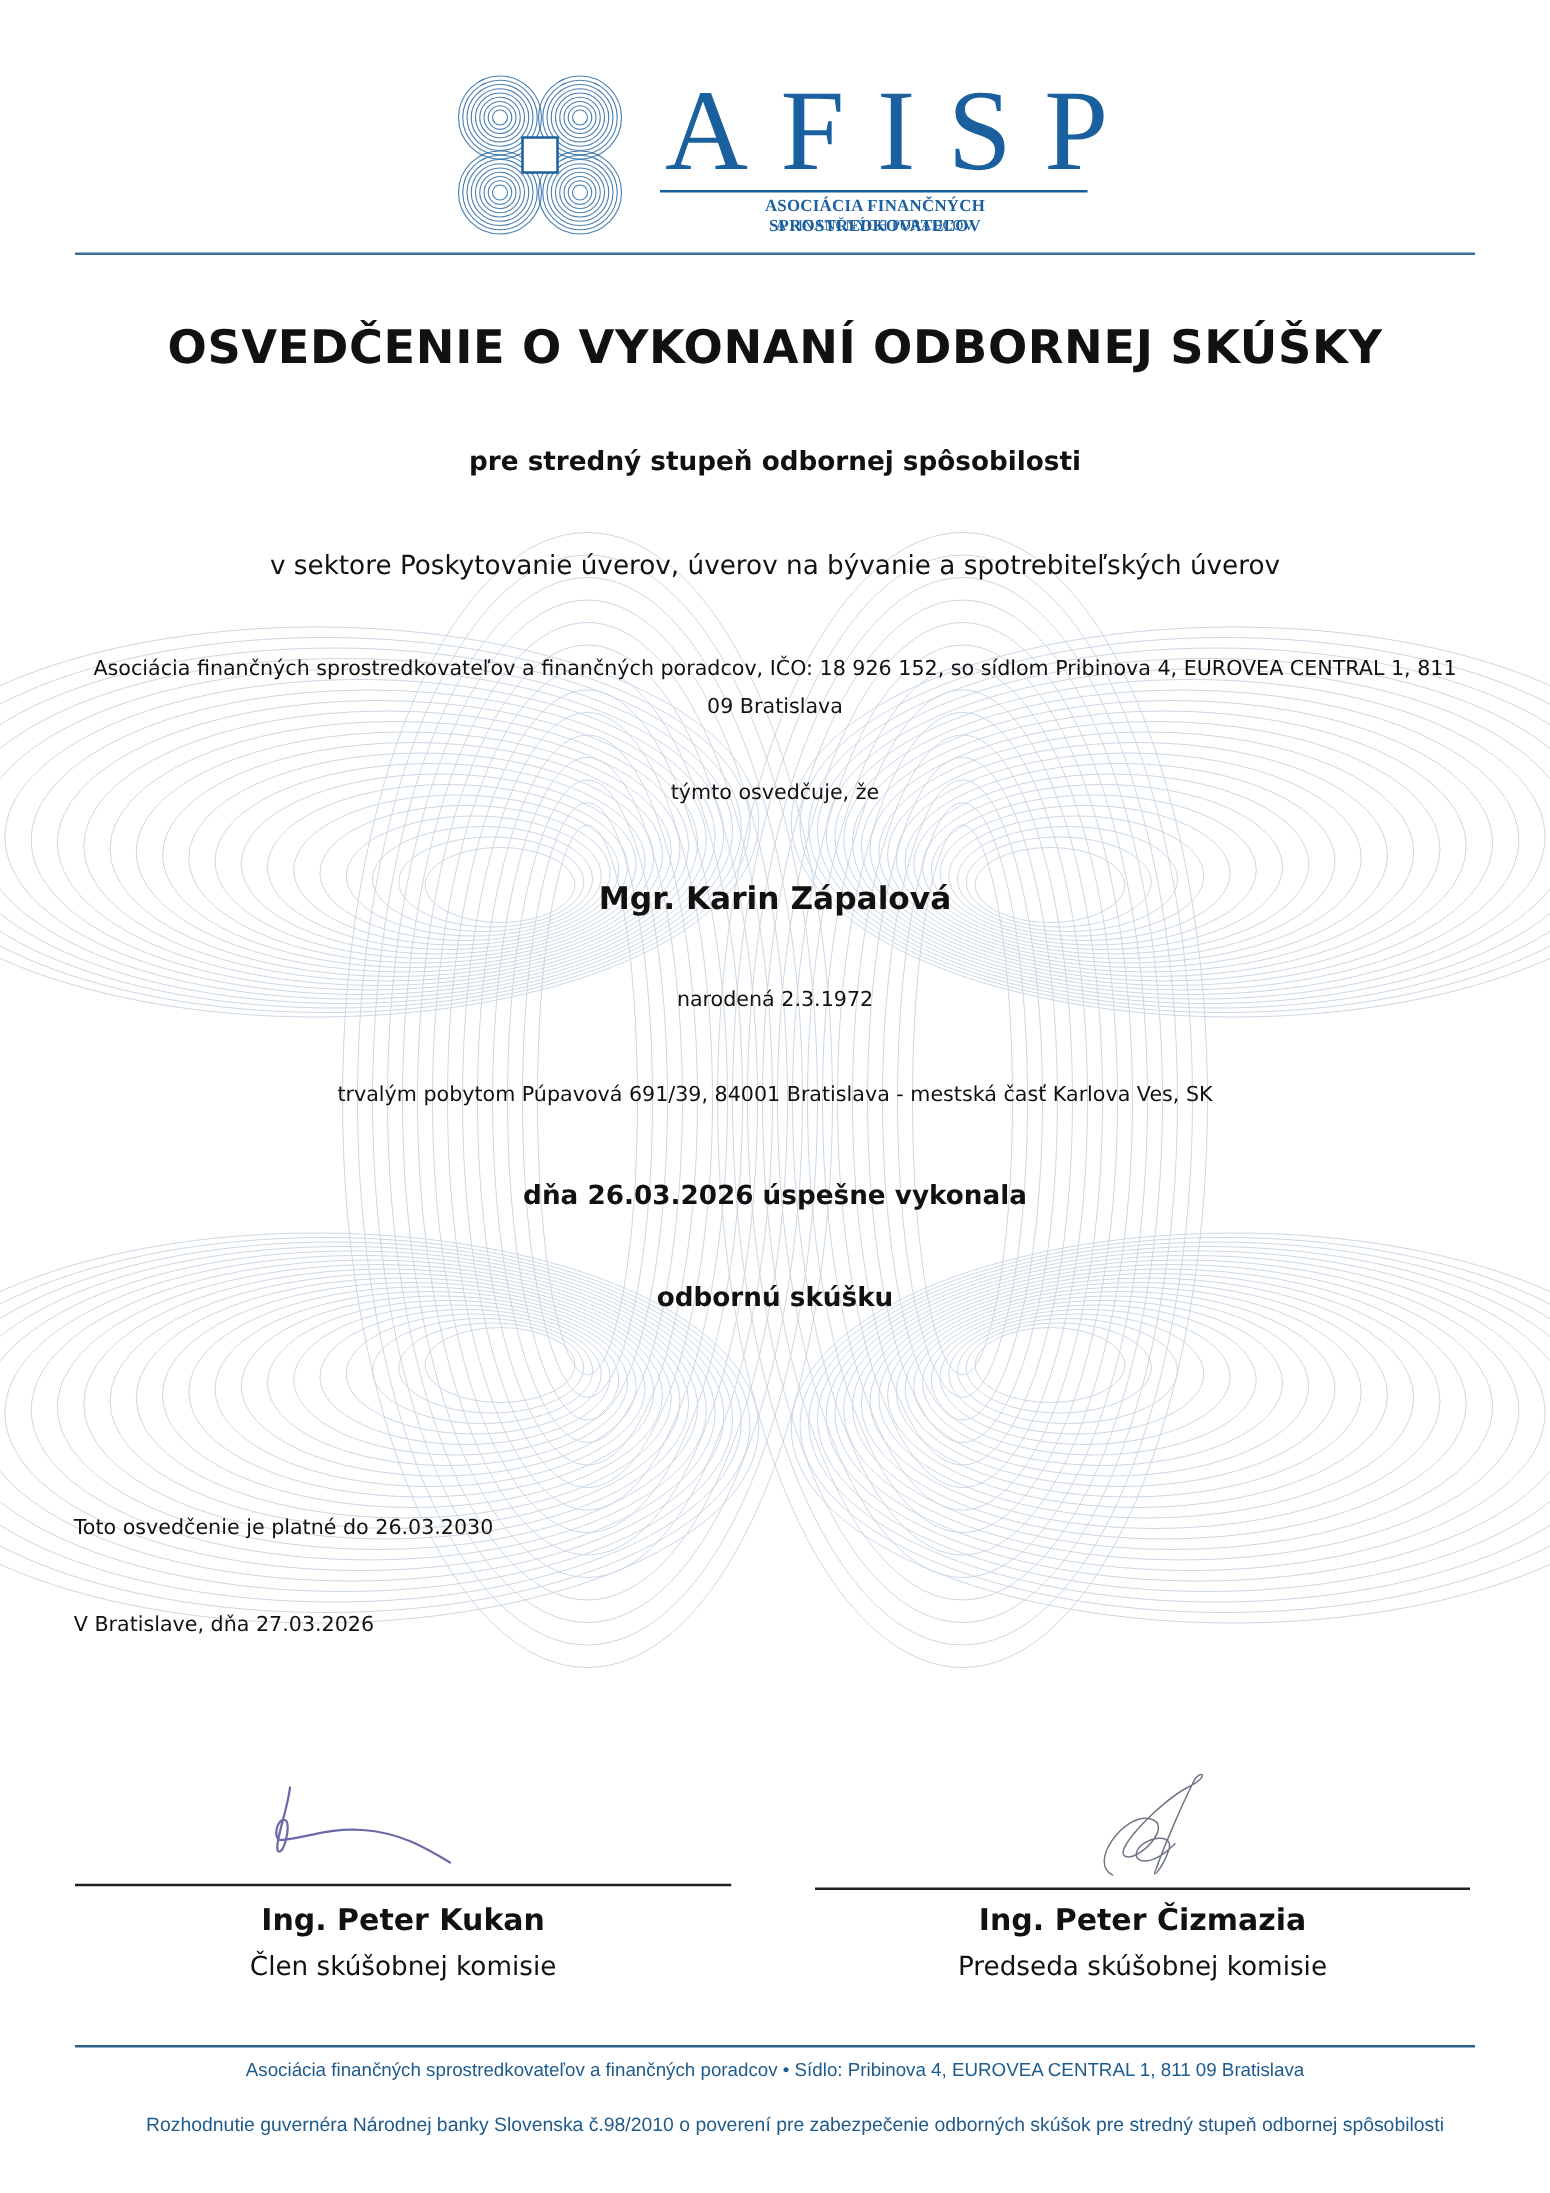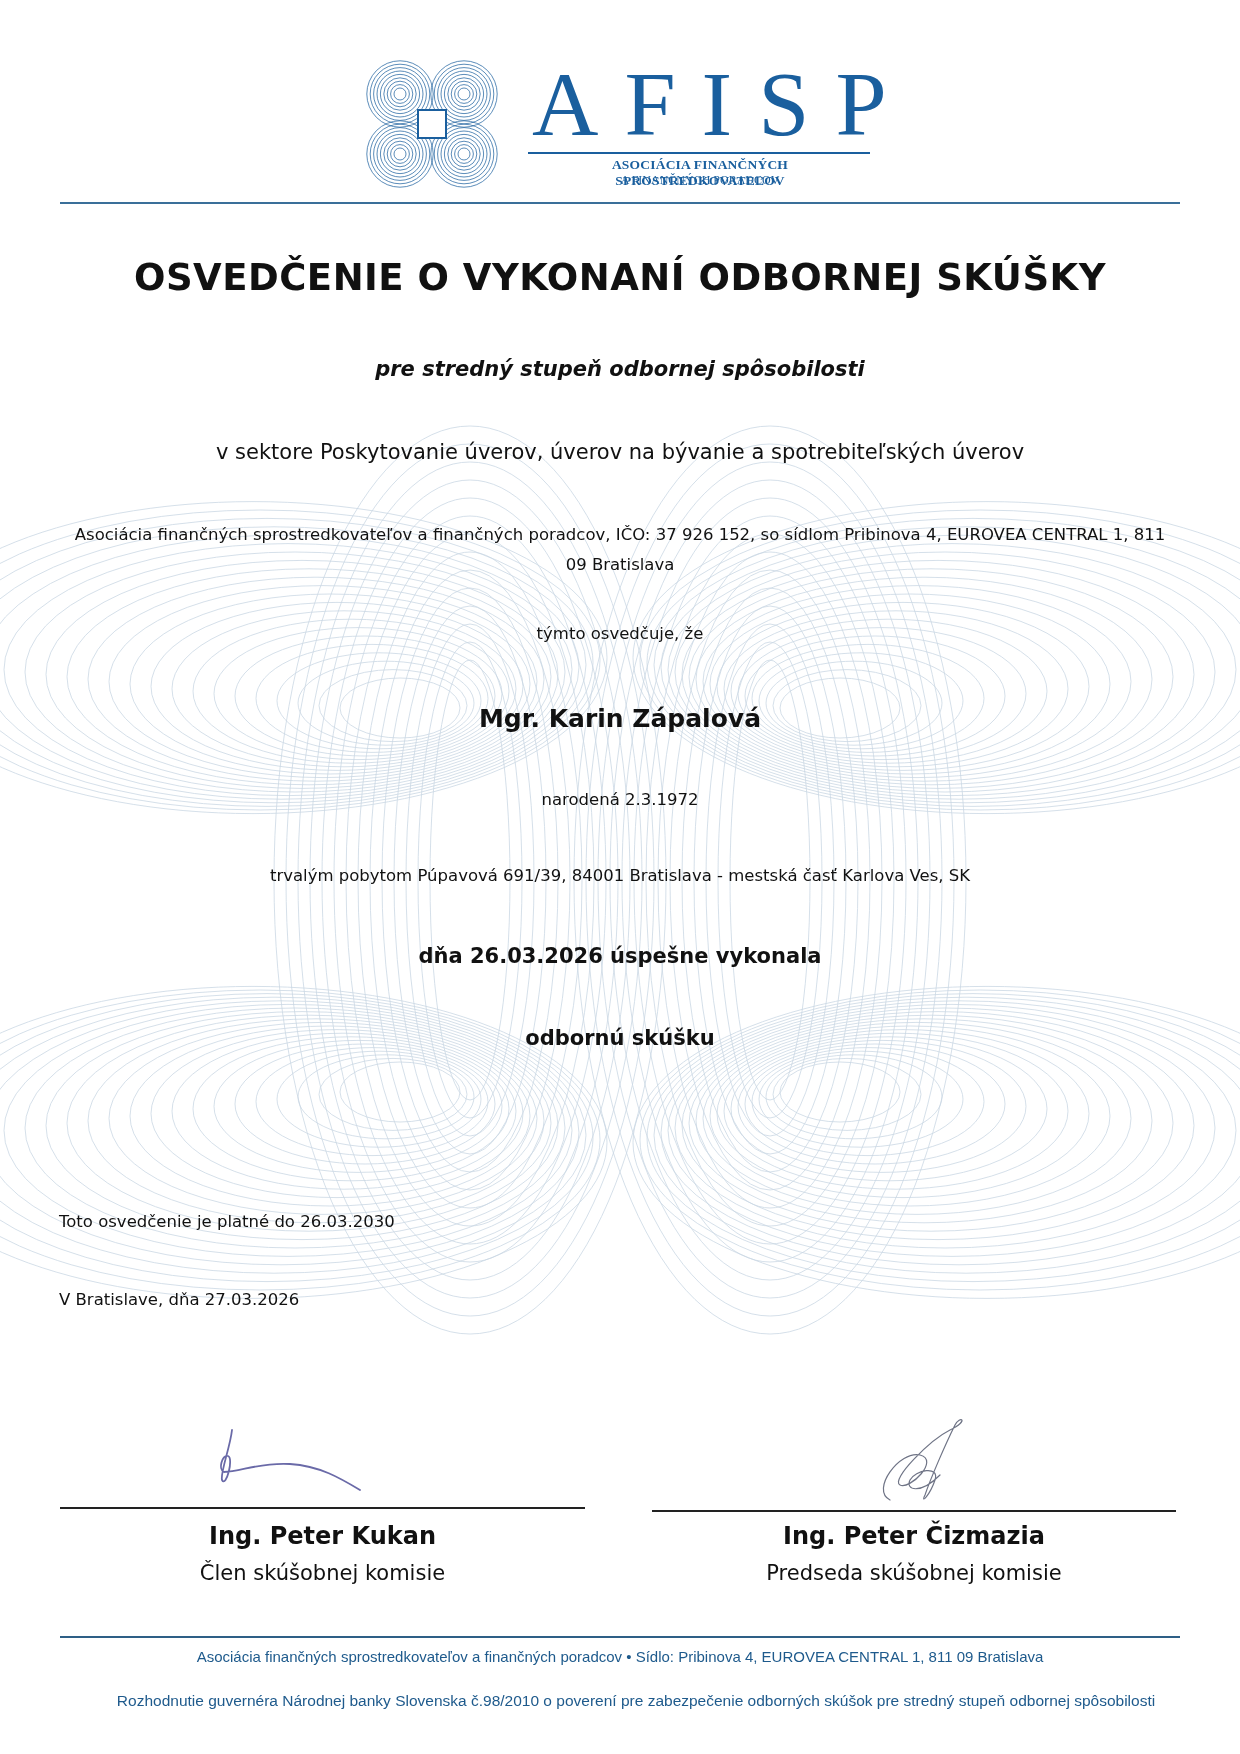--- a/index.html
+++ b/index.html
@@ -11,21 +11,21 @@
 
   
   #logo-emblem { left:362px; top:58px; width:140px; height:132px; }
   #logo-word { left:532px; top:58px; font-family:"Liberation Serif", serif; font-size:92px; letter-spacing:26px; color:#1a5f9e; line-height:1; }
   #logo-rule { left:528px; top:152px; width:342px; height:2px; background:#1a5f9e; }
   #logo-sub1 { left:528px; top:157px; width:344px; text-align:center; font-family:"Liberation Serif", serif; font-size:13.5px; color:#1a5f9e; letter-spacing:0.2px;font-weight:bold; }
   #logo-sub2 { left:528px; top:173px; width:344px; text-align:center; font-family:"Liberation Serif", serif; font-size:12px; color:#1a5f9e; }
   #header-rule { left:60px; top:202px; width:1120px; height:2px; background:#3a6f99; }
 
   #title { top:256px; font-size:37px; font-weight:bold; letter-spacing:0.5px; }
-  #level { top:357px; font-size:21px; font-weight:bold;font-style:italic; }
+  #level { top:357px; font-size:21px; font-weight:bold; }
   #sector { top:440px; font-size:21px; font-weight:normal; }
   #issuer { top:520px; left:70px; width:1100px; text-align:center; font-size:16.5px; line-height:30px; }
   #certifies { top:624px; font-size:16.5px; }
   #name { top:704px; font-size:25px; font-weight:bold; }
   #born { top:790px; font-size:16.5px; }
   #residence { top:866px; font-size:16.5px; }
   #passed { top:944px; font-size:21px; font-weight:bold; }
   #exam { top:1026px; font-size:21px; font-weight:bold; }
   #law { top:1102px; left:90px; width:1060px; text-align:center; font-size:16.5px; line-height:30px; }
   #validity { left:59px; top:1212px; font-size:16.5px; }
@@ -214,21 +214,21 @@
     </svg>
   <div id="logo-word" class="abs">AFISP</div>
   <div id="logo-rule" class="abs"></div>
   <div id="logo-sub1" class="abs">ASOCIÁCIA  FINANČNÝCH SPROSTREDKOVATEĽOV</div>
   <div id="logo-sub2" class="abs">A FINANČNÝCH PORADCOV</div>
   <div id="header-rule" class="abs"></div>
 
   <div id="title" class="abs center">OSVEDČENIE O VYKONANÍ ODBORNEJ SKÚŠKY</div>
   <div id="level" class="abs center">pre stredný stupeň odbornej spôsobilosti</div>
   <div id="sector" class="abs center">v sektore Poskytovanie úverov, úverov na bývanie a spotrebiteľských úverov</div>
-  <div id="issuer" class="abs">Asociácia finančných sprostredkovateľov a finančných poradcov, IČO: 37 926 152, so sídlom Pribinova 4, EUROVEA CENTRAL 1, 811 09 Bratislava</div>
+  <div id="issuer" class="abs">Asociácia finančných sprostredkovateľov a finančných poradcov, IČO: 18 926 152, so sídlom Pribinova 4, EUROVEA CENTRAL 1, 811 09 Bratislava</div>
   <div id="certifies" class="abs center">týmto osvedčuje, že</div>
   <div id="name" class="abs center">Mgr. Karin Zápalová</div>
   <div id="born" class="abs center">narodená 2.3.1972</div>
   <div id="residence" class="abs center">trvalým pobytom Púpavová 691/39, 84001 Bratislava - mestská časť Karlova Ves, SK</div>
   <div id="passed" class="abs center">dňa 26.03.2026 úspešne vykonala</div>
   <div id="exam" class="abs center">odbornú skúšku</div>
   <div id="validity" class="abs">Toto osvedčenie je platné do 26.03.2030</div>
   <div id="place-date" class="abs">V Bratislave, dňa 27.03.2026</div>
 
   <svg id="sig1-mark" class="abs" viewBox="0 0 200 80">

